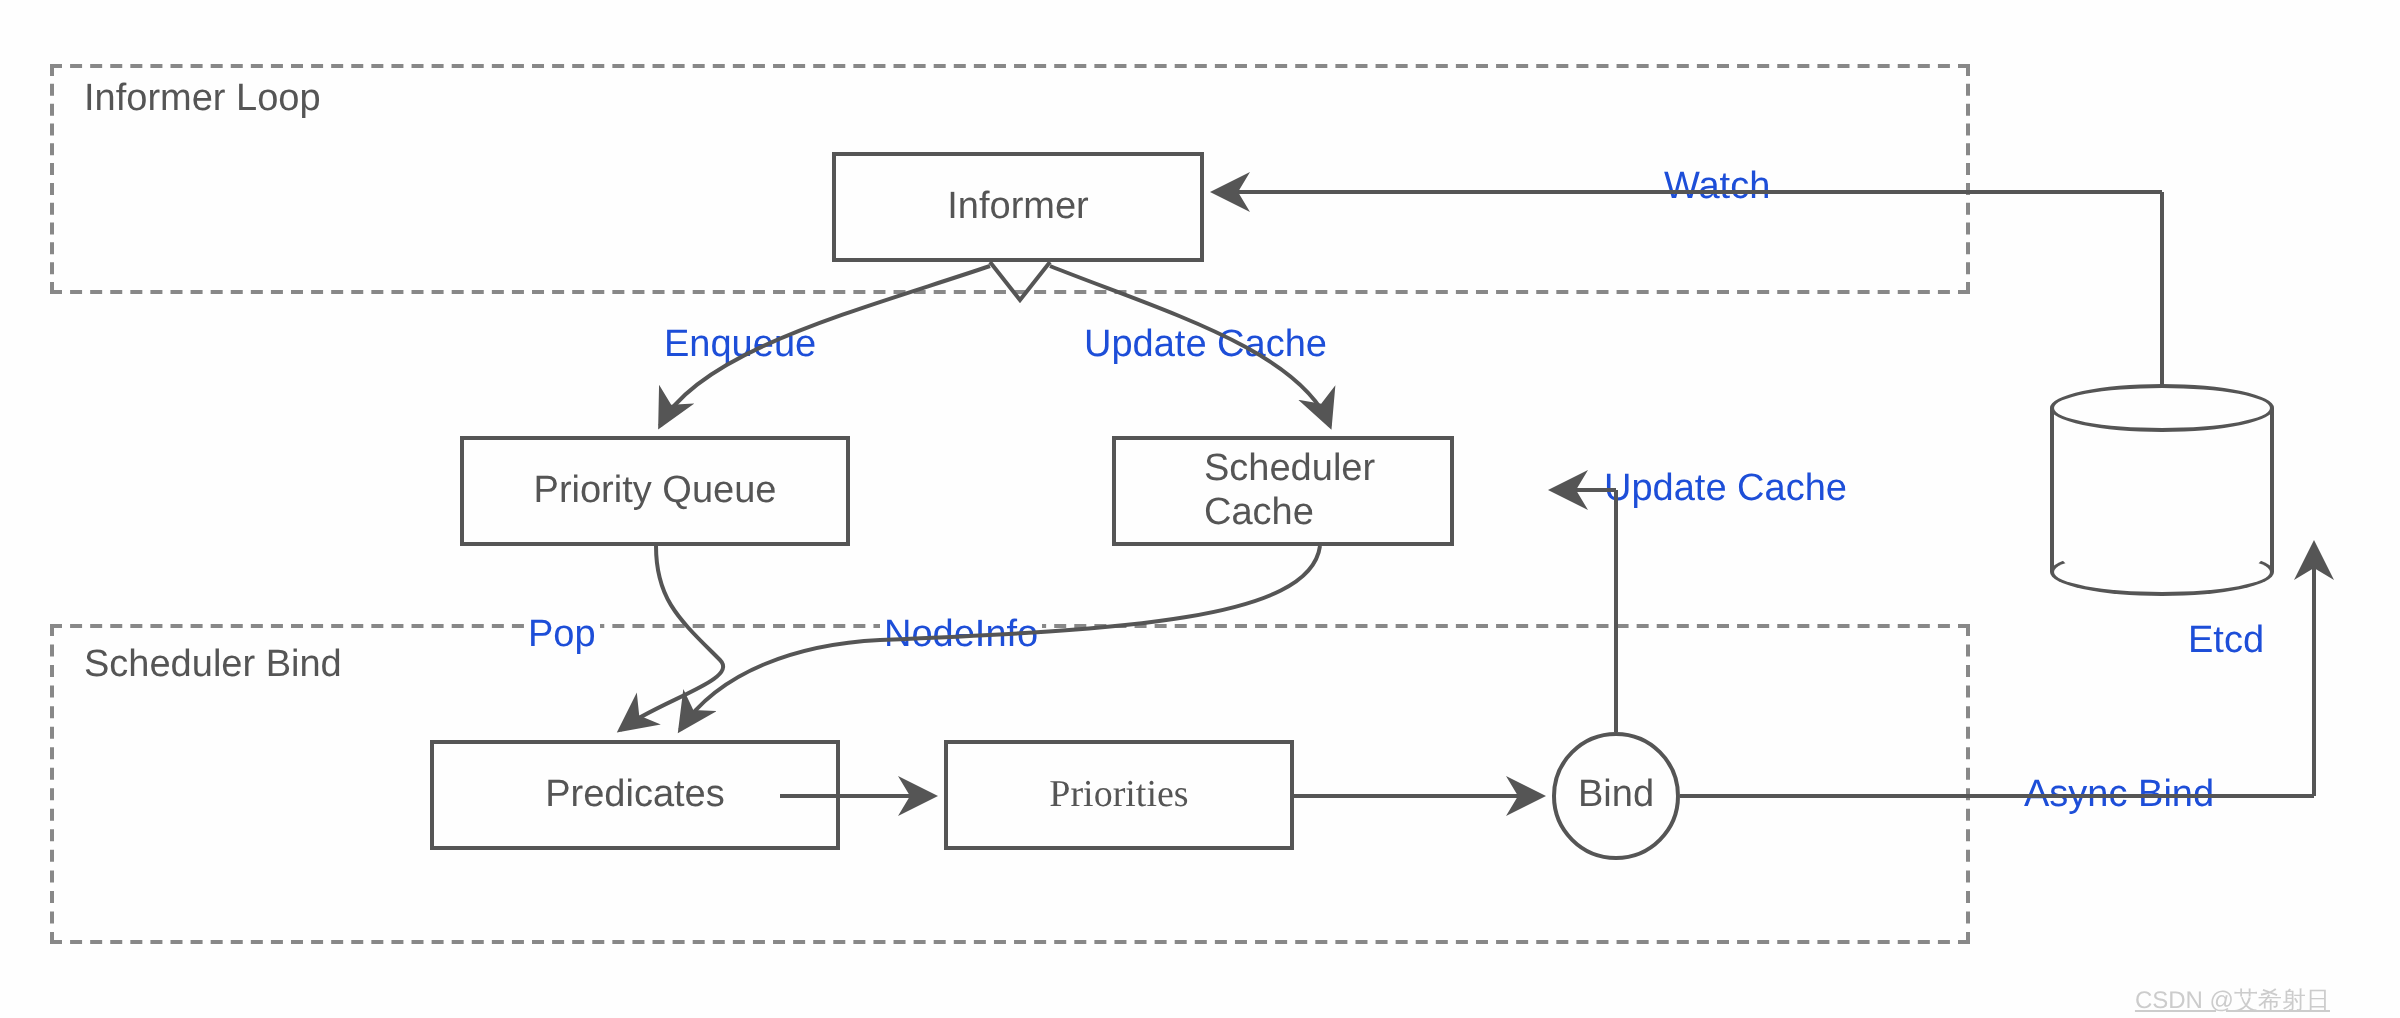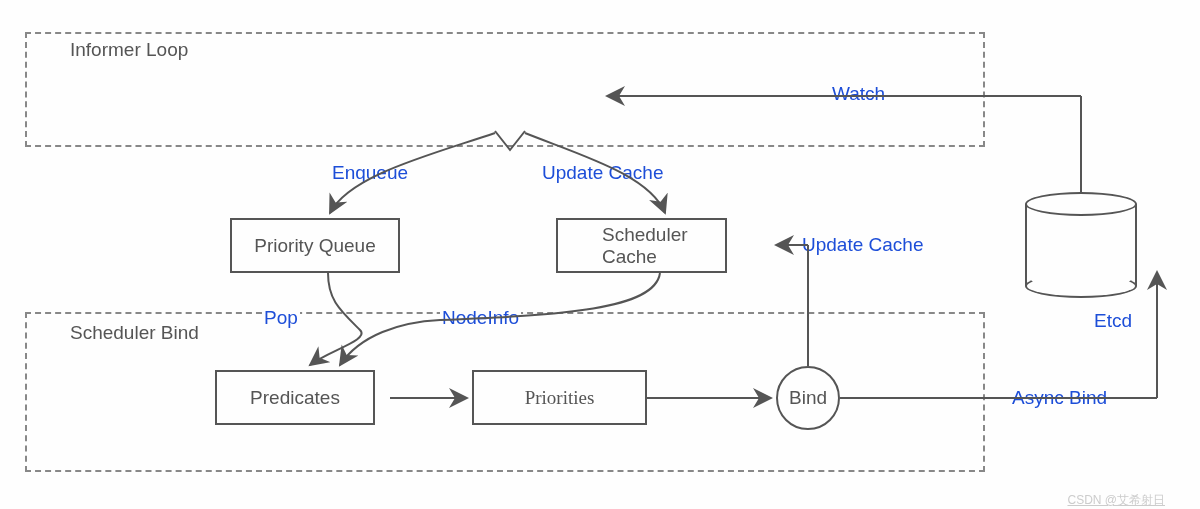--- a/index.html
+++ b/index.html
@@ -21,21 +21,20 @@
       position: absolute;
       border: 2px dashed #888;
       background: transparent;
     }
     .dashed-label {
       position: absolute;
       background: #fefefe;
       padding: 0 6px;
       font-size: 19px;
       color: #555;
-      margin-left: 28px;
     }
     .solid-box {
       position: absolute;
       border: 2px solid #555;
       background: #fefefe;
       display: flex;
       align-items: center;
       justify-content: center;
       font-size: 19px;
       color: #555;
@@ -106,26 +105,27 @@
 <body>
 
 <div class="canvas">
 
   <div class="dashed-box" style="left:25px; top:32px; width:960px; height:115px;"></div>
   <div class="dashed-label" style="left:36px; top:39px;">Informer Loop</div>
 
   <div class="dashed-box" style="left:25px; top:312px; width:960px; height:160px;"></div>
   <div class="dashed-label" style="left:36px; top:322px;">Scheduler Bind</div>
 
+  <div class="solid-box" style="left:416px; top:76px; width:186px; height:55px;">Informer</div>
 
-  <div class="solid-box" style="left:230px; top:218px; width:170px; height:55px;">Priority Queue</div>
+  <div class="solid-box" style="left:230px; top:218px; width:195px; height:55px;">Priority Queue</div>
 
   <div class="solid-box" style="left:556px; top:218px; width:171px; height:55px;padding-left:44px;">Scheduler Cache</div>
 
-  <div class="solid-box" style="left:215px; top:370px; width:160px; height:55px;">Predicates</div>
+  <div class="solid-box" style="left:215px; top:370px; width:205px; height:55px;">Predicates</div>
 
   <div class="solid-box" style="left:472px; top:370px; width:175px; height:55px;font-family:Liberation Serif, serif;">Priorities</div>
 
   <div class="circle" style="left:776px; top:366px; width:64px; height:64px;">Bind</div>
 
   <div class="cylinder" style="left:1025px; top:192px;">
     <div class="cyl-body"></div>
     <div class="cyl-bottom"></div>
     <div class="cyl-top"></div>
   </div>

